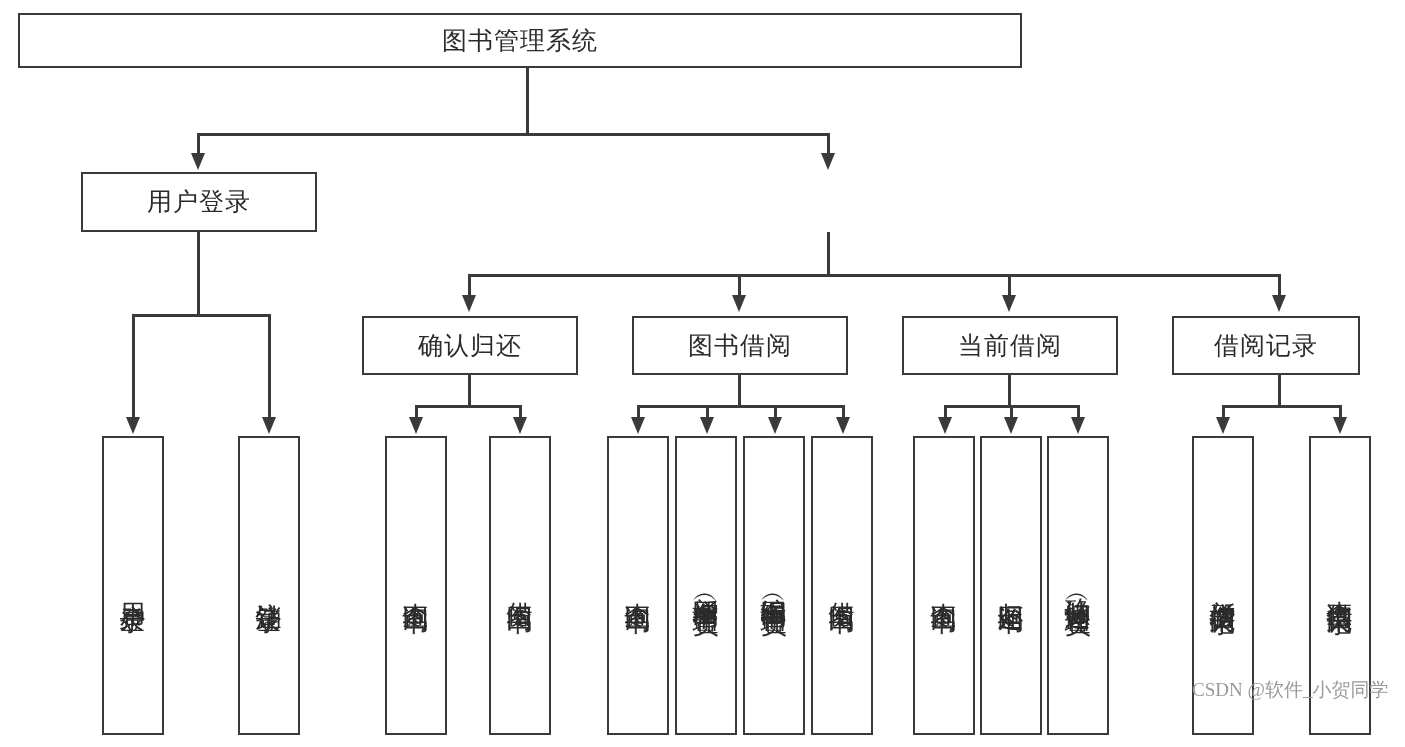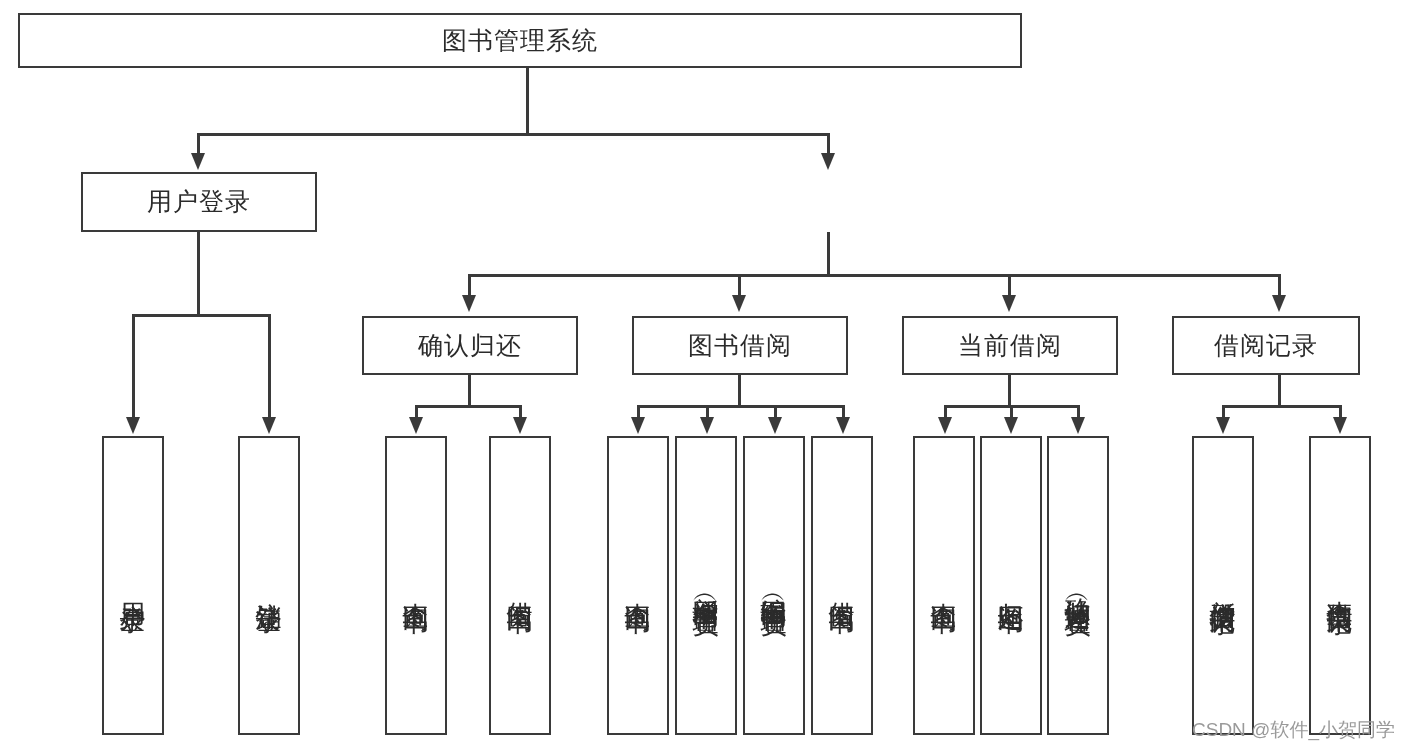--- a/index.html
+++ b/index.html
@@ -179,15 +179,15 @@
     <span>确认归还（管理员）</span>
   </div>
 
   <div class="node vert" style="left:1192px;top:436px;width:62px;height:299px;">
     <span>新增借阅记录</span>
   </div>
   <div class="node vert" style="left:1309px;top:436px;width:62px;height:299px;">
     <span>查询借阅记录</span>
   </div>
 
-  <div id="watermark" style="left:1192px;top:717px;">CSDN @软件_小贺同学</div>
+  <div id="watermark" style="left:1192px;top:677px;font-family:Liberation Serif, serif;">CSDN @软件_小贺同学</div>
 
 </div>
 
 </body></html>

